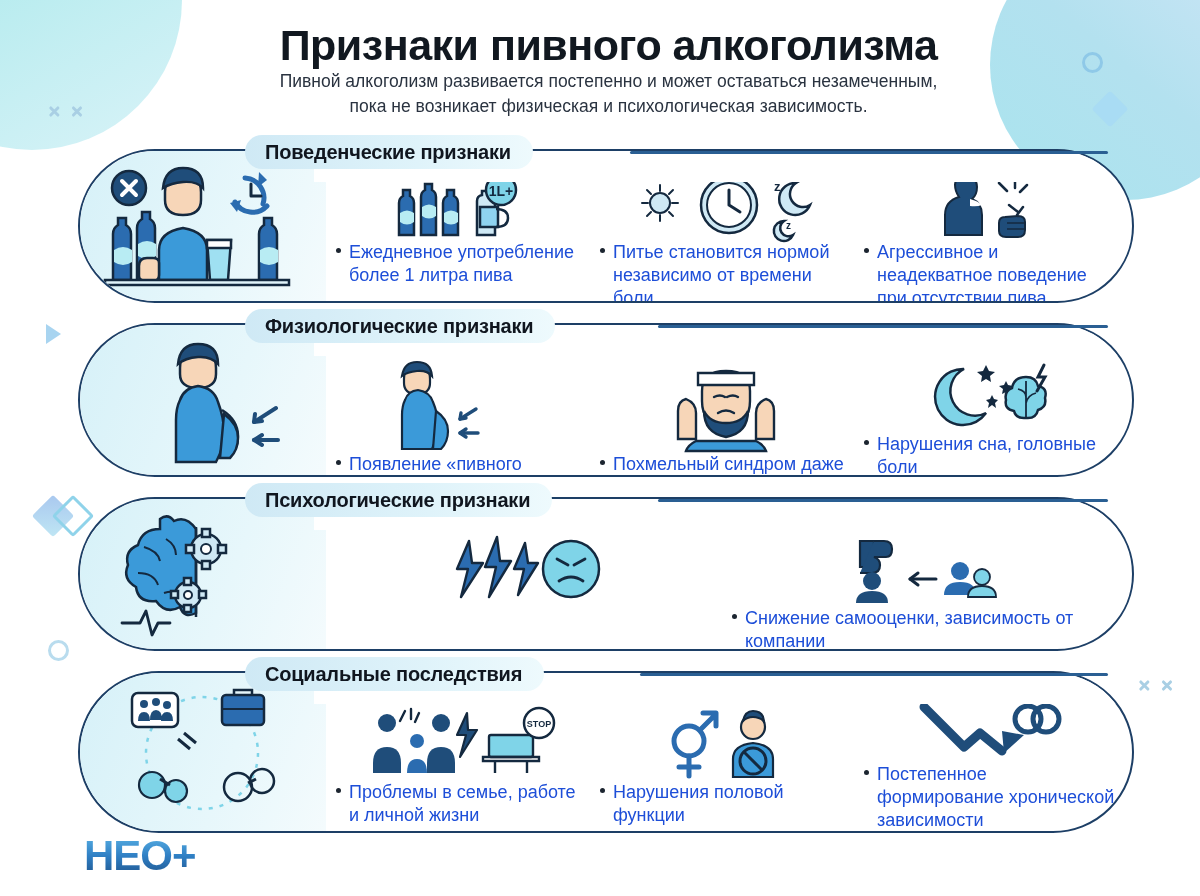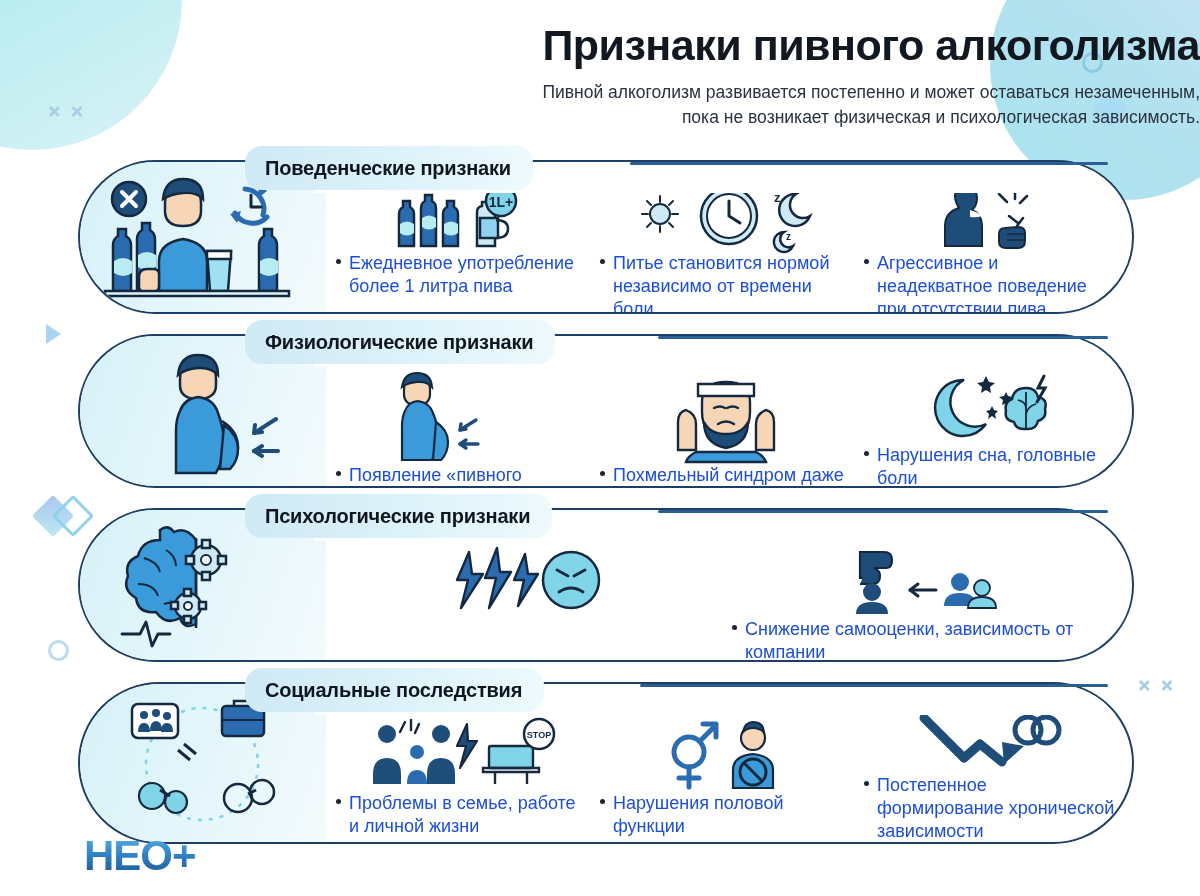--- a/index.html
+++ b/index.html
@@ -72,27 +72,27 @@
   .dia-pair i.hollow { left: 22px; top: 5px;  border: 3px solid #8fd3ea; }
 
   .ring-bl {
     left: 48px; top: 640px;
     width: 21px; height: 21px;
     border: 3px solid #b9dcee;
     border-radius: 50%;
   }
 
   
-  .header { position: relative; text-align: right; padding-top: 22px; padding-left: 17px; }
+  .header { position: relative; text-align: center; padding-top: 22px; padding-left: 17px; }
   .title {
     font-size: 43px; font-weight: 700; letter-spacing: -0.5px;
     color: #111820; line-height: 1.08;
   }
   .subtitle {
-    margin-top: 12px; font-size: 17.5px; line-height: 1.42;
+    margin-top: 1px; font-size: 17.5px; line-height: 1.42;
     color: #2a3340; font-weight: 400;
   }
 
   
   .sections { position: relative; margin-top: 16px; }
 
   .section { position: relative; margin: 0 0 6px 0; height: 168px; }
   .section.s4 { height: 176px; }
 
   .card {
@@ -110,21 +110,21 @@
   }
 
   
   .card-notch {
     position: absolute; left: 234px; top: -3px; height: 34px; right: 0;
     background: #ffffff;
   }
 
   .pill {
     position: absolute; left: 245px; top: 0; z-index: 6;
-    height: 44px; padding: 0 22px 0 20px;
+    height: 34px; padding: 0 22px 0 20px;
     display: flex; align-items: center;
     background: linear-gradient(90deg, #cfe9f5 0%, #dff3fa 60%, #eefafd 100%);
     border-radius: 17px;
     font-size: 20px; font-weight: 700; color: #10161f;
     letter-spacing: -0.2px; white-space: nowrap;
   }
   .pill-line {
     position: absolute; top: 16px; height: 2.5px; z-index: 5;
     background: #2a5f93; border-radius: 2px;
   }

